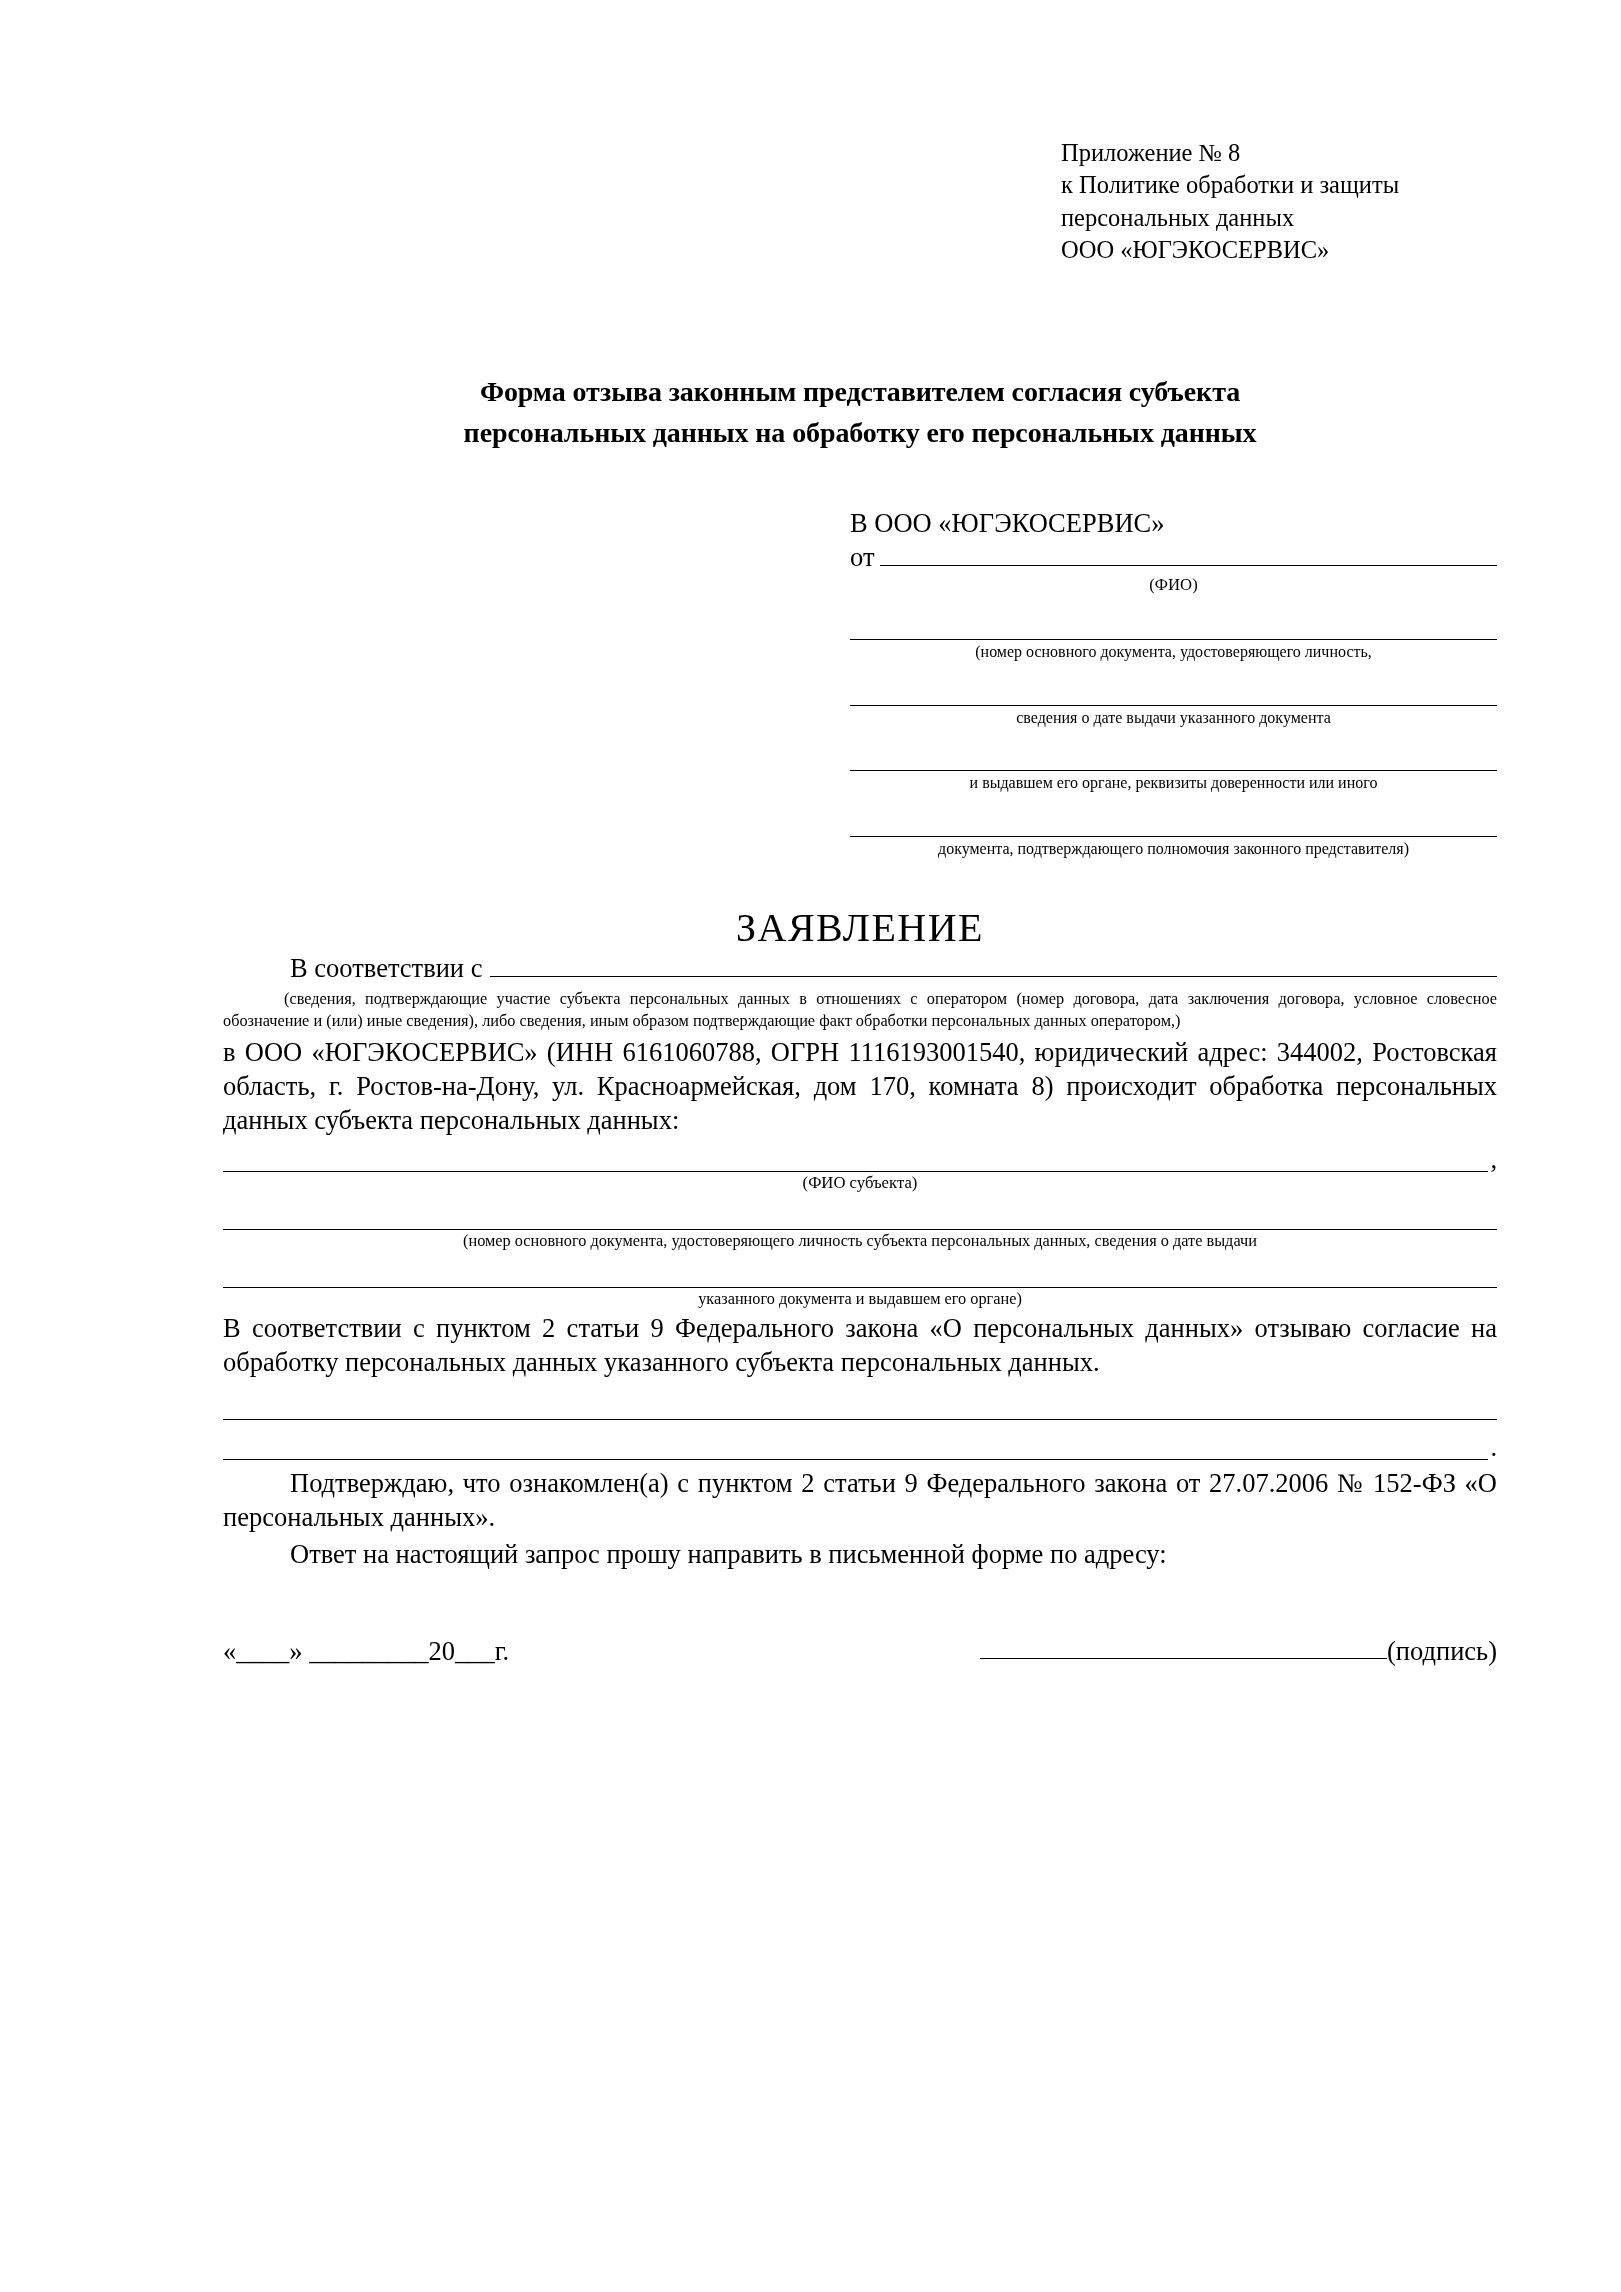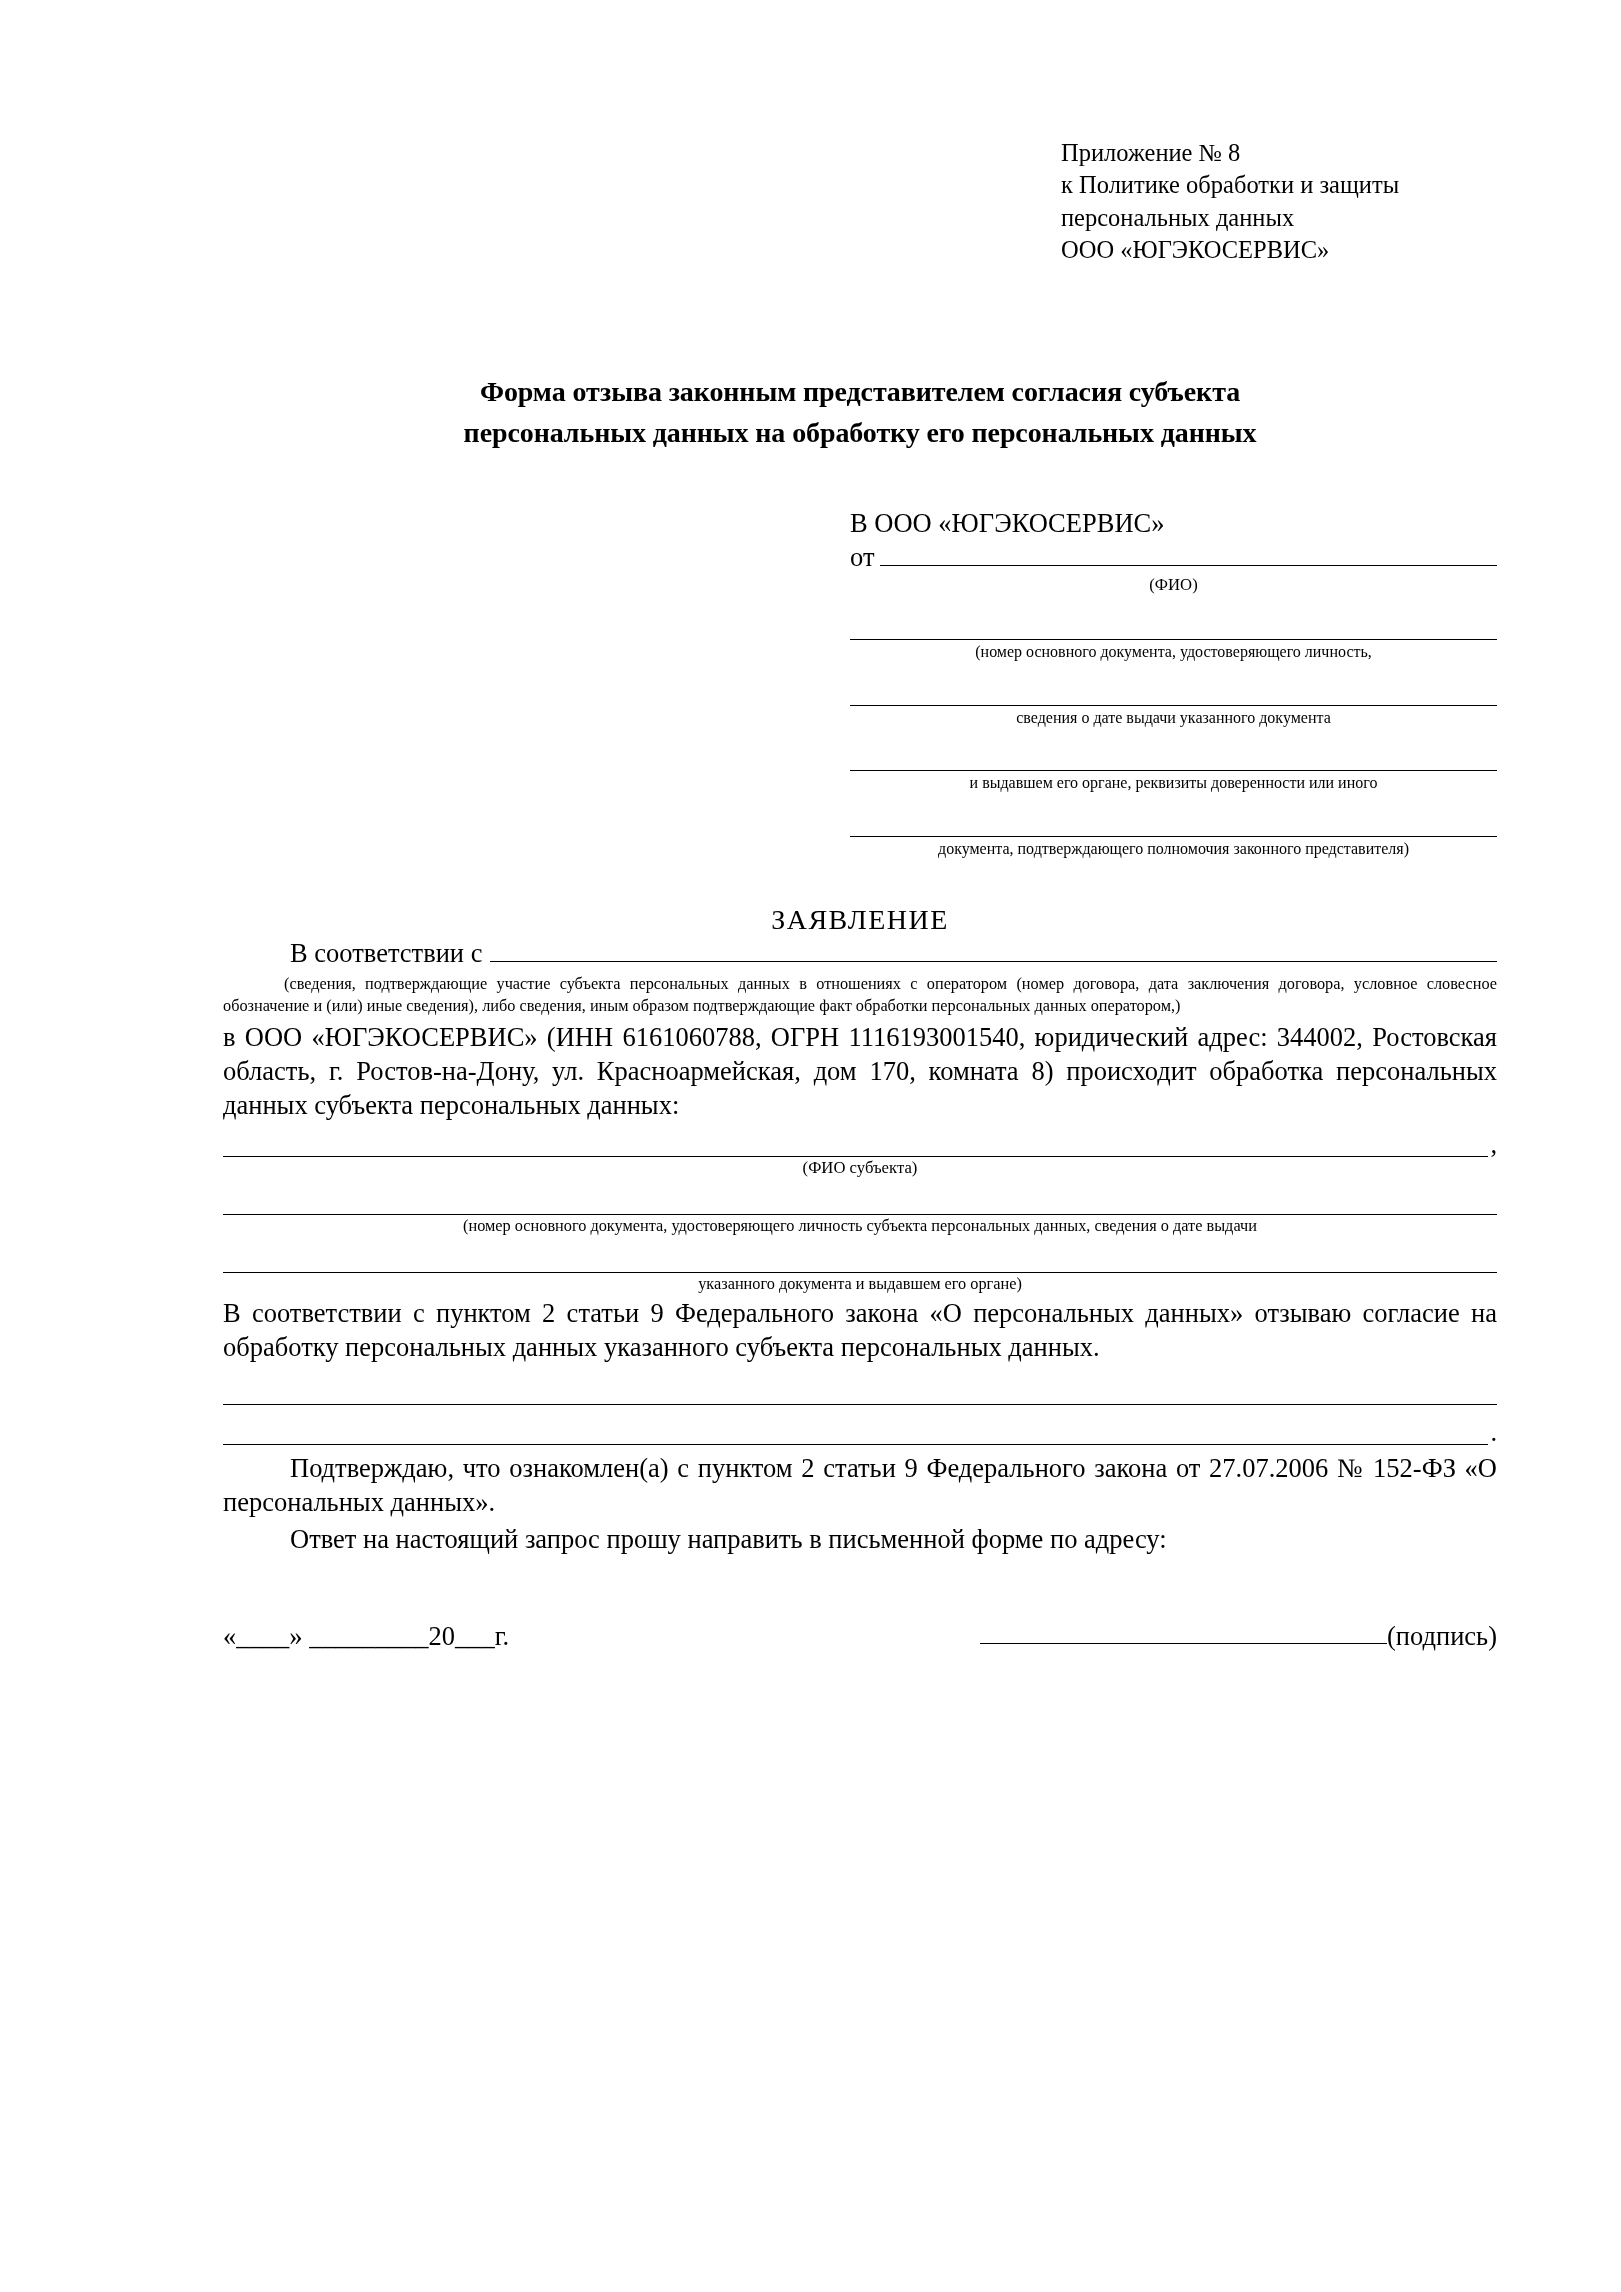--- a/index.html
+++ b/index.html
@@ -85,21 +85,21 @@
   .blankline {
     border-bottom: 1.6px solid #000;
     height: 29px;
     margin-top: 13.7px;
   }
 
   
   .zayavlenie {
     margin-top: 45px;
     text-align: center;
-    font-size: 28px;
+    font-size: 40px;
     letter-spacing: 1.5px;
   }
 
   .body-text {
     font-size: 26.5px;
     line-height: 1.30;
     text-align: justify;
   }
   .row-inline {
     display: flex;

